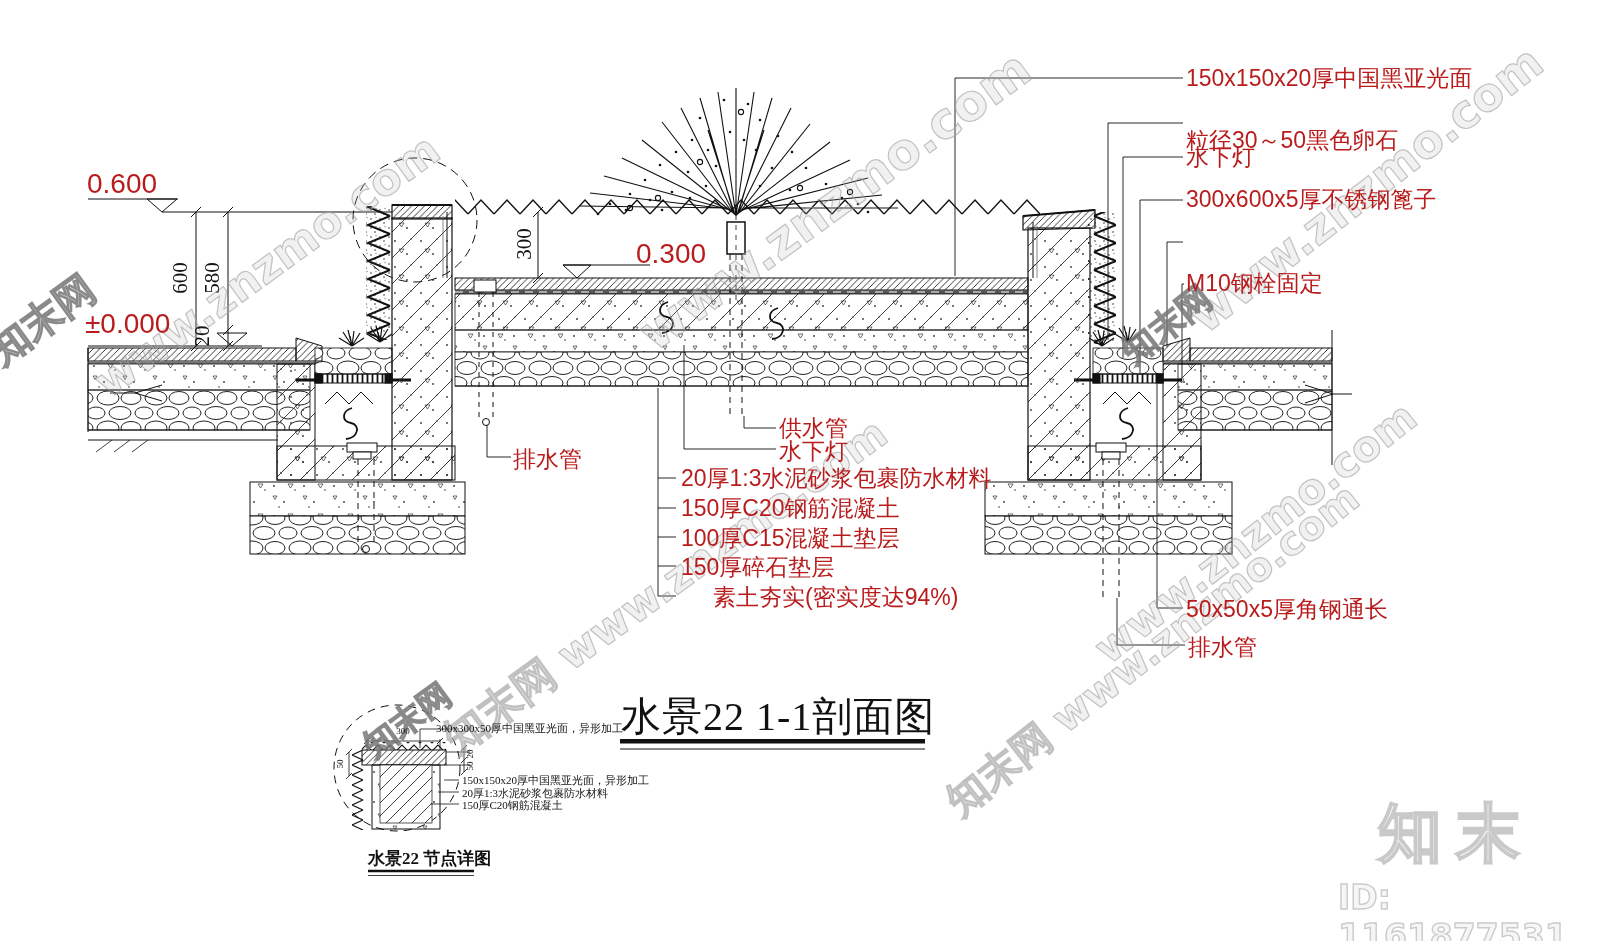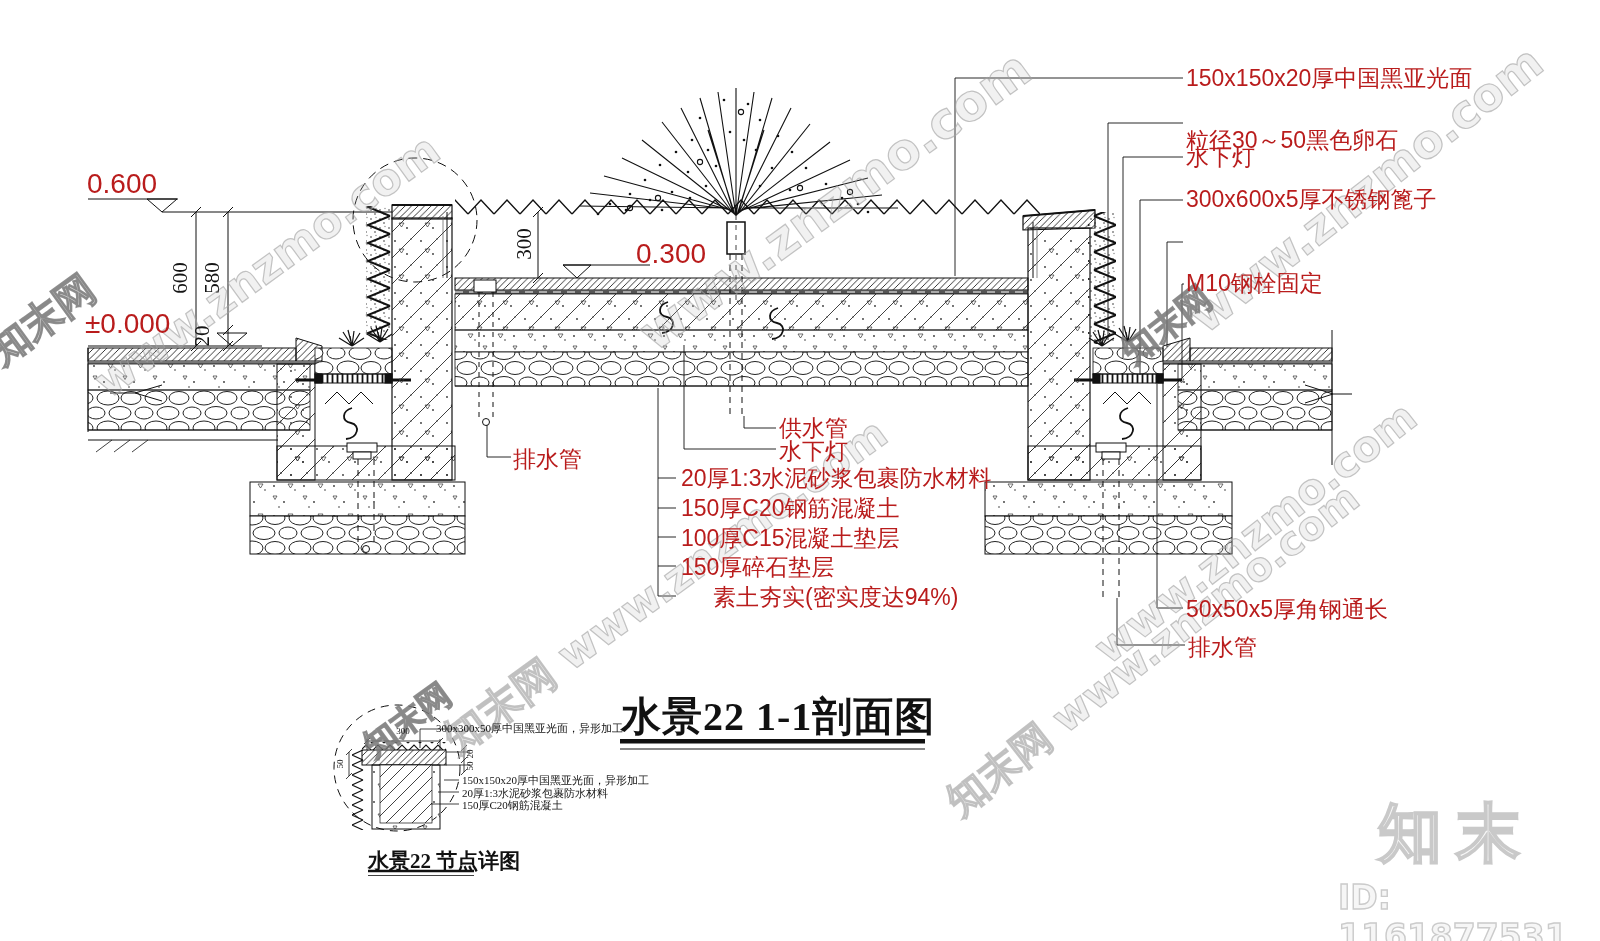--- a/index.html
+++ b/index.html
@@ -5,25 +5,25 @@
   html,body{margin:0;padding:0;background:#fff;}
   #canvas{position:relative;width:1600px;height:941px;background:#fff;overflow:hidden;
           font-family:"Liberation Serif", serif;}
   svg{position:absolute;left:0;top:0;}
   .lbl{position:absolute;white-space:nowrap;color:#b91c1c;font-size:23px;line-height:1.05;
        font-family:Liberation Sans, sans-serif;}
   .lvl{font-size:28px;}
   .dim{position:absolute;color:#141414;font-size:21px;text-align:center;
        font-family:"Liberation Serif", serif;}
   .rot{transform:rotate(-90deg);}
-  .title-main{position:absolute;left:621px;top:689px;font-size:40px;font-weight:bold;
+  .title-main{position:absolute;left:621px;top:689px;font-size:40px;font-weight:normal;
        letter-spacing:1px;color:#111;}
   .mini-lbl{position:absolute;font-size:11px;color:#141414;white-space:nowrap;line-height:1;}
   .mini-dim{position:absolute;font-size:9px;color:#141414;text-align:center;line-height:1;}
-  .mini-title{position:absolute;left:368px;top:847px;font-size:21px;color:#111;font-weight:bold;}
+  .mini-title{position:absolute;left:368px;top:847px;font-size:17px;color:#111;font-weight:bold;}
   .wm{position:absolute;white-space:nowrap;font-family:"DejaVu Sans",sans-serif;font-weight:700;
       color:rgba(175,175,175,.18);-webkit-text-stroke:1.2px rgba(162,162,162,.62);}
   .wm-dark{color:rgba(130,130,130,.32);-webkit-text-stroke:1.3px rgba(118,118,118,.8);}
   .brand-logo{position:absolute;left:1378px;top:790px;font-size:64px;letter-spacing:14px;
       font-family:Liberation Sans, sans-serif;font-weight:700;
       color:rgba(215,215,215,.22);-webkit-text-stroke:1.8px #c9c9c9;}
   .brand-id{position:absolute;left:1338px;top:878px;font-size:33px;
       font-family:"DejaVu Sans",sans-serif;font-weight:700;
       color:rgba(215,215,215,.22);-webkit-text-stroke:1.4px #cbcbcb;}
 </style>

